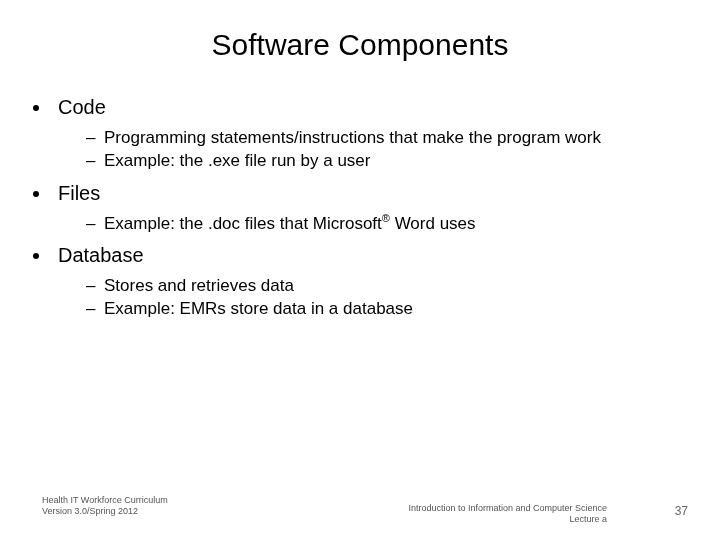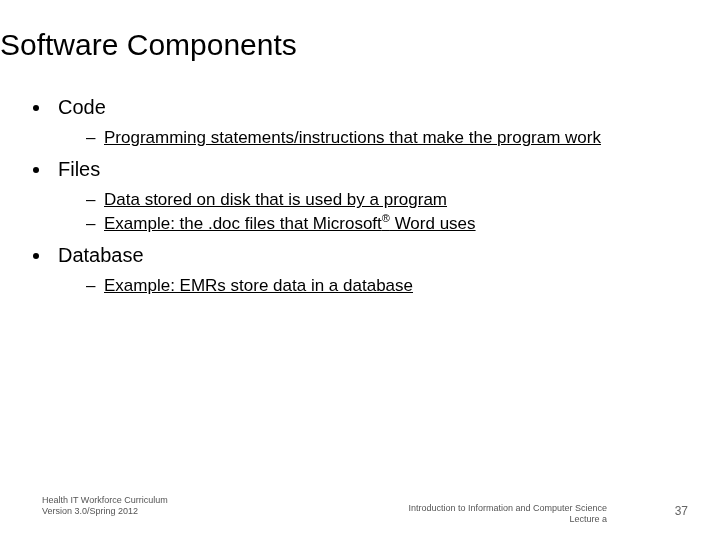--- a/index.html
+++ b/index.html
@@ -9,20 +9,21 @@
     height: 540px;
     background: #ffffff;
     font-family: Arial, Helvetica, sans-serif;
     color: #000;
     position: relative;
     overflow: hidden;
   }
   .title {
     font-family: Verdana, Geneva, sans-serif;
     font-size: 30px;
+    text-align: center;
     margin-top: 28px;
     margin-bottom: 34px;
     font-weight: 400;
   }
   .content {
     padding: 0 40px 0 22px;
   }
   ul.top {
     list-style: disc;
     margin: 0;
@@ -34,21 +35,20 @@
     padding-left: 6px;
   }
   ul.top > li > .label {
     display: inline-block;
     margin-bottom: 6px;
   }
   ul.sub {
     list-style: none;
     margin: 2px 0 10px 0;
     padding-left: 28px;
-    text-decoration: underline;
   }
   ul.sub > li {
     font-size: 17px;
     line-height: 1.25;
     position: relative;
     padding-left: 18px;
     margin-bottom: 2px;
   }
   ul.sub > li::before {
     content: "–";
@@ -95,32 +95,33 @@
 <body>
 
 <div class="title">Software Components</div>
 
 <div class="content">
   <ul class="top">
     <li>
       <span class="label">Code</span>
       <ul class="sub">
         <li>Programming statements/instructions that make the program work</li>
+        <li>Example: the .exe file run by a user</li>
       </ul>
     </li>
     <li>
       <span class="label">Files</span>
       <ul class="sub">
-        <li>Data stored on disk that is used by a program</li>
         <li>Example: the .doc files that Microsoft<span class="sup">®</span> Word uses</li>
       </ul>
     </li>
     <li>
       <span class="label">Database</span>
       <ul class="sub">
+        <li>Stores and retrieves data</li>
         <li>Example: EMRs store data in a database</li>
       </ul>
     </li>
   </ul>
 </div>
 
 <div class="footer">
   <div class="footer-left">
     <div>Health IT Workforce Curriculum</div>
     <div>Version 3.0/Spring 2012</div>

